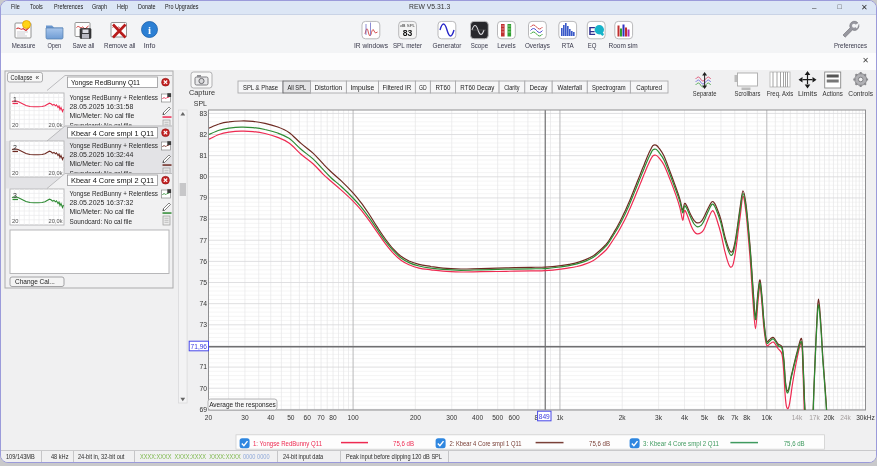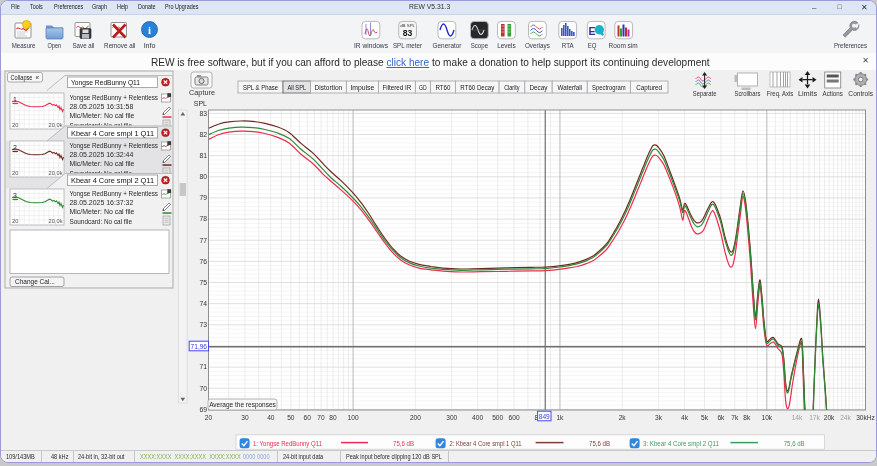--- a/index.html
+++ b/index.html
@@ -105,21 +105,20 @@
 <text x="446" y="47" font-size="6.8" fill="#38384a" text-anchor="middle" textLength="28.9" lengthAdjust="spacingAndGlyphs">Generator</text>
 <text x="478.4" y="47" font-size="6.8" fill="#38384a" text-anchor="middle" textLength="17.4" lengthAdjust="spacingAndGlyphs">Scope</text>
 <text x="505.5" y="47" font-size="6.8" fill="#38384a" text-anchor="middle" textLength="18.5" lengthAdjust="spacingAndGlyphs">Levels</text>
 <text x="536.4" y="47" font-size="6.8" fill="#38384a" text-anchor="middle" textLength="24.9" lengthAdjust="spacingAndGlyphs">Overlays</text>
 <text x="566.7" y="47" font-size="6.8" fill="#38384a" text-anchor="middle" textLength="11.9" lengthAdjust="spacingAndGlyphs">RTA</text>
 <text x="591" y="47" font-size="6.8" fill="#38384a" text-anchor="middle" textLength="8.7" lengthAdjust="spacingAndGlyphs">EQ</text>
 <text x="622.1" y="47" font-size="6.8" fill="#38384a" text-anchor="middle" textLength="29.3" lengthAdjust="spacingAndGlyphs">Room sim</text>
 <text x="849.5" y="47" font-size="6.8" fill="#38384a" text-anchor="middle" textLength="33" lengthAdjust="spacingAndGlyphs">Preferences</text>
 </svg>
   <div id="banner">
-    <span class="t">REW is free software, but if you can afford to please <a class="lk">click here</a> to make a donation to help support its continuing development</span>
     <span class="x">✕</span>
   </div>
   <svg width="877" height="40" viewBox="0 0 877 40" style="position:absolute;left:0;top:66px" font-family="Liberation Sans, sans-serif">
 <rect x="190" y="5" width="21" height="16" rx="2.5" fill="#f8f8f8" stroke="#a8a8aa" stroke-width="0.9"></rect>
 <rect x="194" y="10" width="13" height="8" rx="1.5" fill="#e8e8ea" stroke="#707074" stroke-width="0.9"></rect>
 <circle cx="200.5" cy="14" r="2.6" fill="#d8d8da" stroke="#606064" stroke-width="0.9"></circle>
 <rect x="196" y="8" width="4" height="2" fill="#909094"></rect>
 <text x="201" y="27.8" font-size="6.8" fill="#333" text-anchor="middle" textLength="26" lengthAdjust="spacingAndGlyphs">Capture</text>
 <rect x="237" y="14" width="45" height="12" fill="#f6f6f7" stroke="#ababad" stroke-width="0.9"></rect>
 <text x="259.5" y="22.6" font-size="6.8" fill="#222" text-anchor="middle" textLength="35.1" lengthAdjust="spacingAndGlyphs">SPL &amp; Phase</text>

